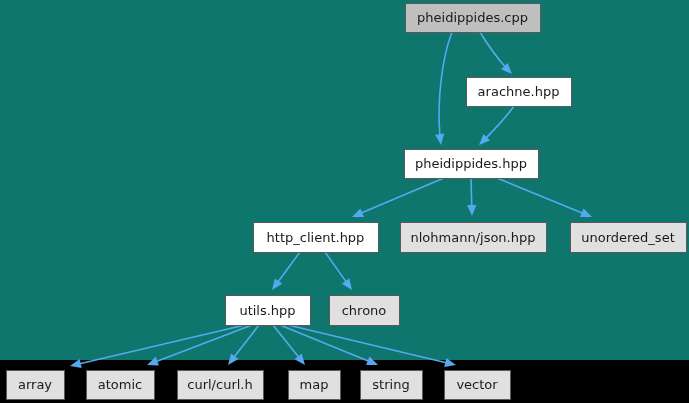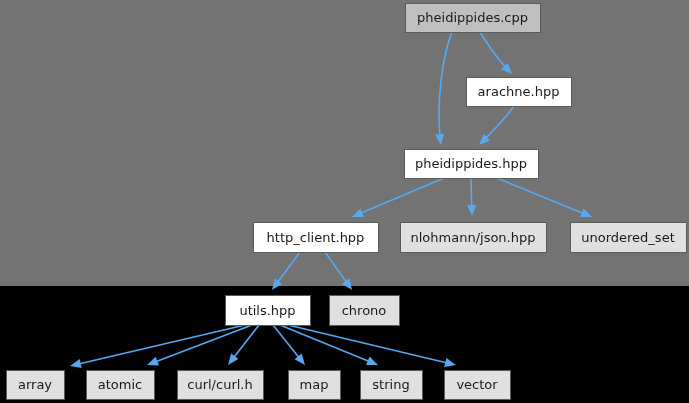--- a/index.html
+++ b/index.html
@@ -9,22 +9,22 @@
   }
   body {
     width: 689px;
     height: 403px;
     overflow: hidden;
     font-family: "DejaVu Sans", sans-serif;
   }
   #graph-root {
     position: relative;
     width: 689px;
-    height: 286px;
-    background: #737373;
+    height: 360px;
+    background: #0f766e;
     text-decoration: underline;
   }
   svg#graph-svg {
     position: absolute;
     top: 0;
     left: 0;
     width: 689px;
     height: 403px;
     display: block;
   }

